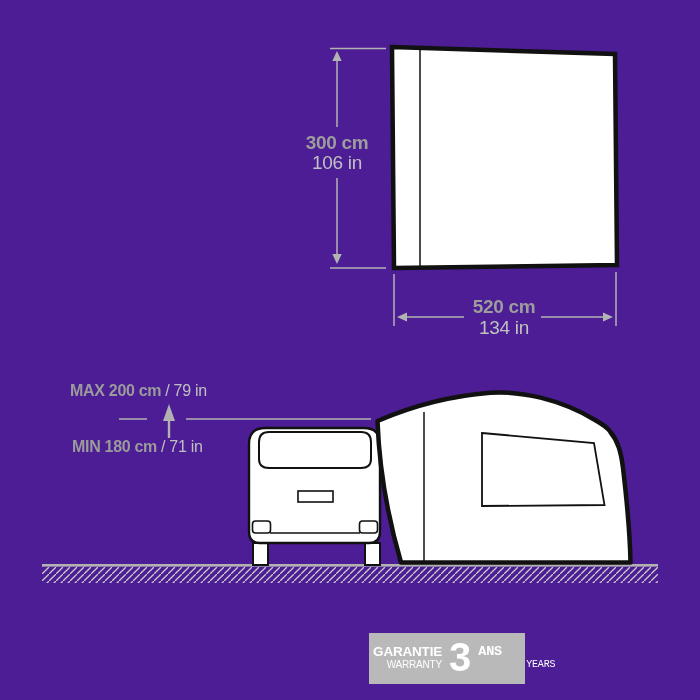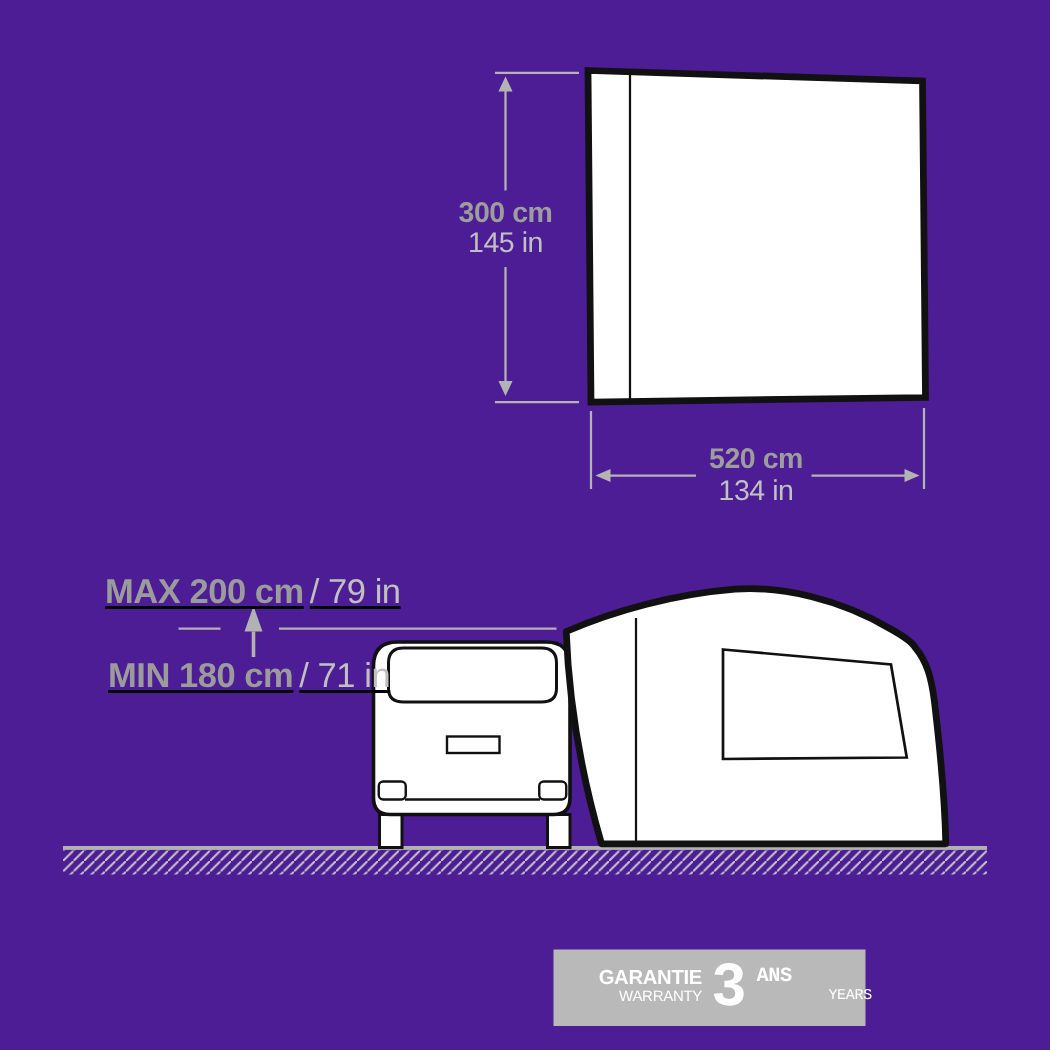--- a/index.html
+++ b/index.html
@@ -5,28 +5,28 @@
   html,body{margin:0;padding:0;background:#fff;}
   .canvas{
     position:relative;width:700px;height:700px;background:#4c1d95;overflow:hidden;
     font-family:"Liberation Sans", sans-serif;
   }
   svg{position:absolute;left:0;top:0;}
   .dim-label{position:absolute;white-space:nowrap;letter-spacing:-0.3px;line-height:1;}
   .centered{transform:translateX(-50%);}
   .metric{font-weight:bold;color:#9d9d9d;font-size:19px;}
   .imperial{color:#c1c1c1;font-size:19px;}
-  .height-label{position:absolute;white-space:nowrap;font-size:23px;letter-spacing:-0.3px;line-height:1;text-decoration:underline;}
+  .height-label{position:absolute;white-space:nowrap;font-size:16px;letter-spacing:-0.3px;line-height:1;}
   .height-label .m{font-weight:bold;color:#9b9b9b;}
   .height-label .i{color:#c0c0c0;margin-left:4px;}
   .footer-box{position:absolute;top:633px;height:50.5px;background:#b9b9b9;color:#ffffff;}
   .fb-left{left:12px;width:346px;}
   .fb-left .name{font-size:23px;font-weight:bold;letter-spacing:-0.2px;line-height:24px;margin:4px 0 0 13px;}
   .fb-left .variant{font-size:19px;font-weight:normal;letter-spacing:0.2px;line-height:20px;margin:0 0 0 13px;}
-  .fb-mid{left:369px;width:208px;display:flex;align-items:center;justify-content:center;gap:7px;}
+  .fb-mid{left:369px;width:156px;display:flex;align-items:center;justify-content:center;gap:7px;}
   .fb-mid .col{display:flex;flex-direction:column;}
   .fb-mid .col.right{text-align:right;}
   .fb-mid .col.left{text-align:left;font-family:Liberation Mono, monospace;}
   .fb-mid .small-bold{font-size:13.5px;font-weight:bold;line-height:13px;letter-spacing:-0.2px;}
   .fb-mid .small-reg{font-size:10px;font-weight:normal;line-height:13px;letter-spacing:-0.2px;margin-left:48px;}
   .fb-mid .big-number{font-size:40px;font-weight:bold;line-height:34px;margin-top:-2px;}
   .fb-right{left:551px;width:137px;text-align:center;}
   .fb-right .kg{font-size:22px;font-weight:bold;line-height:24px;margin-top:3px;letter-spacing:-0.3px;}
   .fb-right .lbs{font-size:19px;font-weight:normal;line-height:21px;letter-spacing:-0.3px;}
 </style>
@@ -95,21 +95,21 @@
            C602,424 608,428 610,431.5
            C618,441 621,452 623,468
            C627,502 630,534 630.5,562.5
            L401,562.5 Z" fill="#ffffff" stroke="#111111" stroke-width="4.5" stroke-linejoin="round"></path>
       <line x1="424" y1="412" x2="424" y2="561" stroke="#111111" stroke-width="1.5"></line>
       <polygon points="482,433 594,443 604.5,505 482,506" fill="#ffffff" stroke="#111111" stroke-width="1.8"></polygon>
     </g>
   </svg>
 
   <div class="dim-label centered metric" style="left:337px;top:133px;">300 cm</div>
-  <div class="dim-label centered imperial" style="left:337px;top:153px;">145 in</div>
+  <div class="dim-label centered imperial" style="left:337px;top:153px;">106 in</div>
   <div class="dim-label centered metric" style="left:504px;top:297px;">520 cm</div>
   <div class="dim-label centered imperial" style="left:504px;top:318px;">134 in</div>
 
   <div class="height-label" style="left:70px;top:383px;">
     <span class="m">MAX 200 cm</span><span class="i">/ 79 in</span>
   </div>
   <div class="height-label" style="left:72px;top:439px;">
     <span class="m">MIN 180 cm</span><span class="i">/ 71 in</span>
   </div>
 

